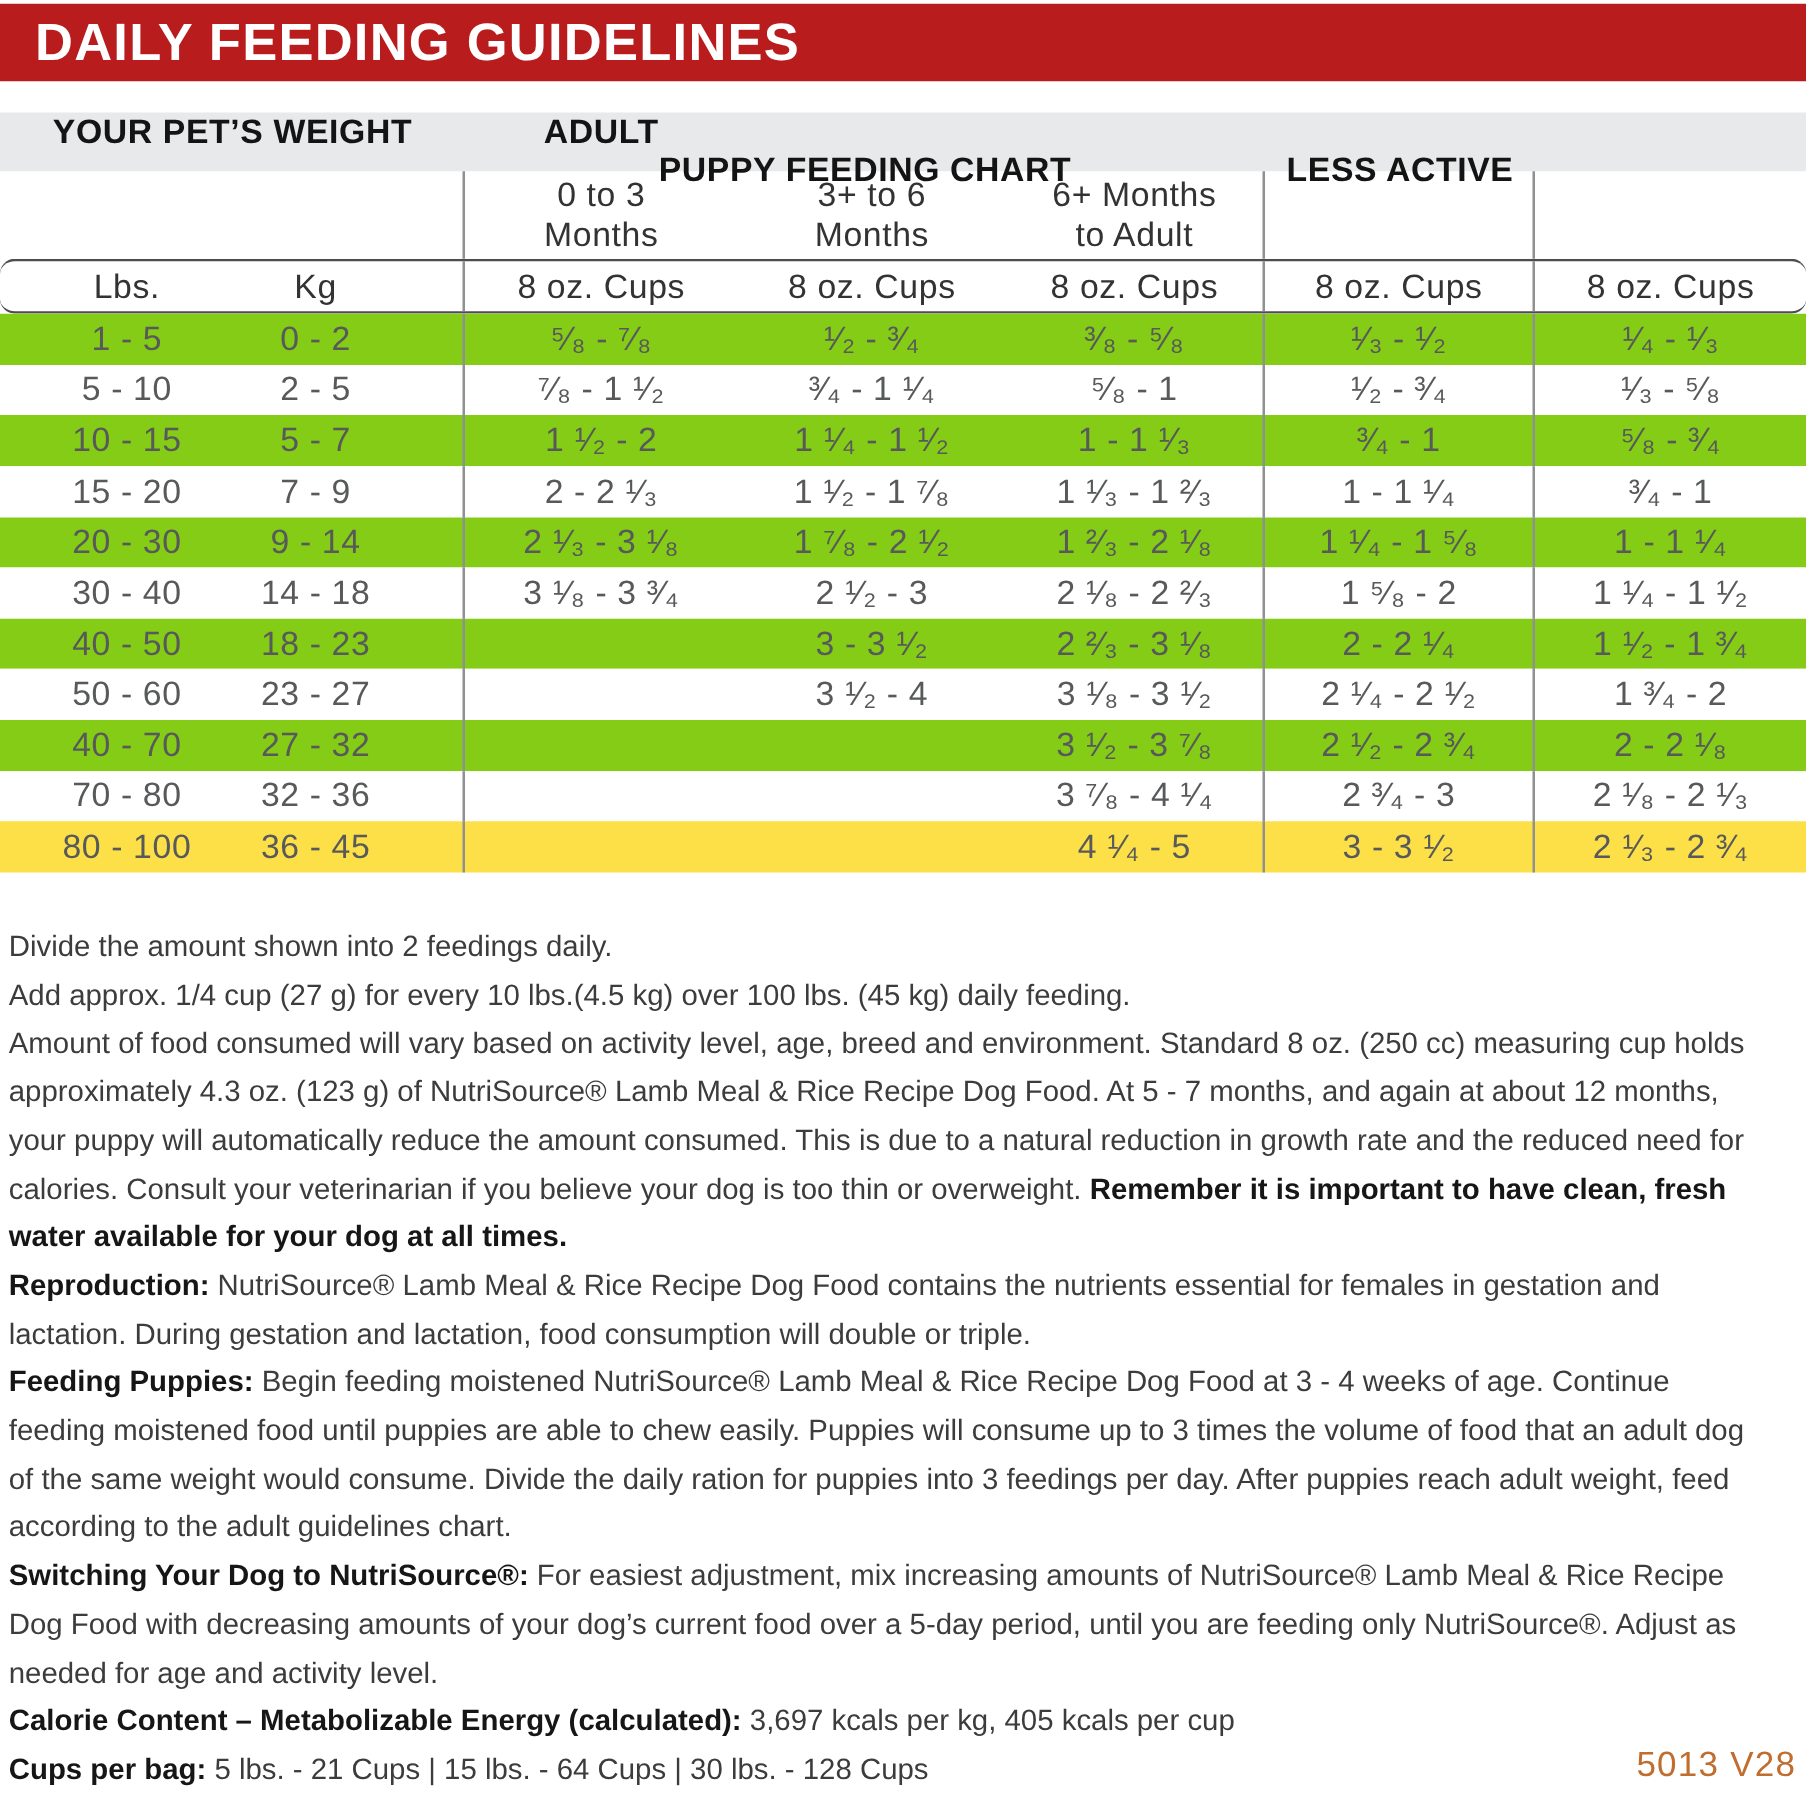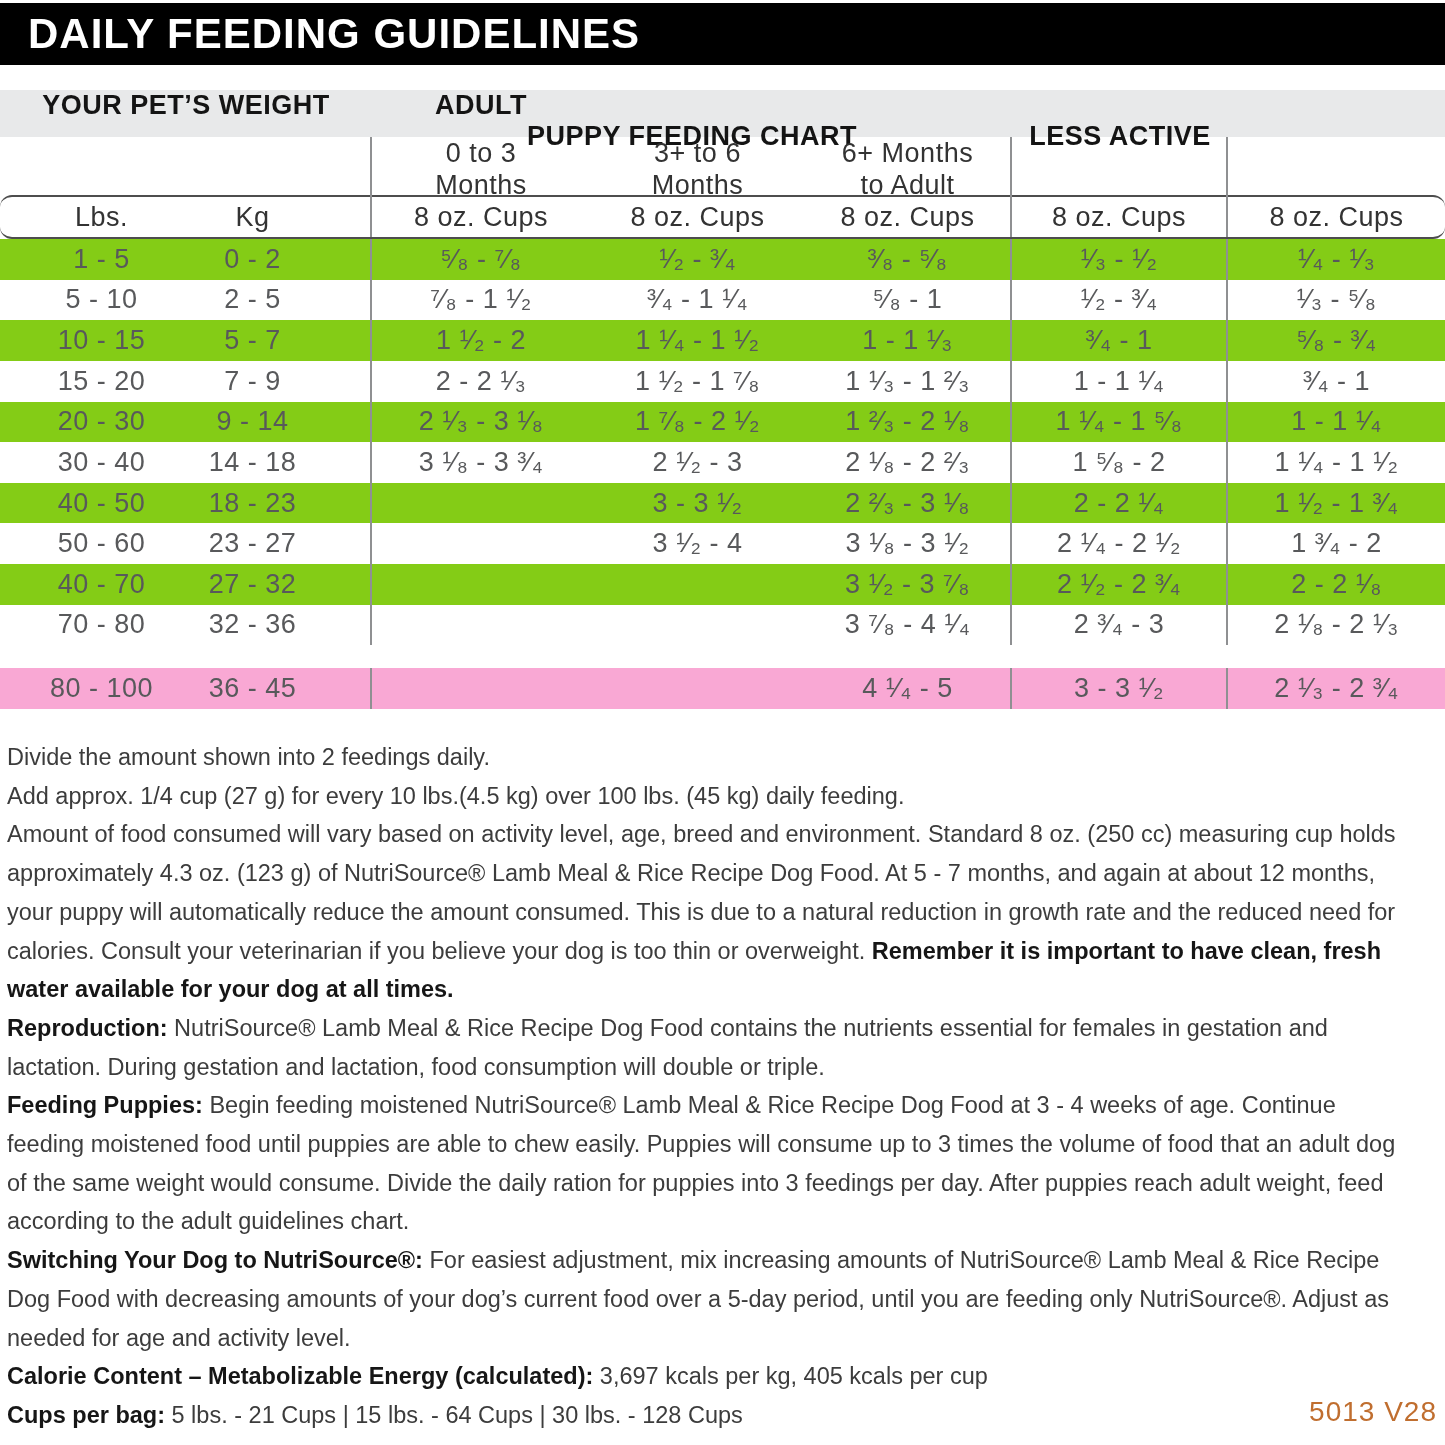--- a/index.html
+++ b/index.html
@@ -1,42 +1,42 @@
 <!DOCTYPE html>
 <html><head>
 <meta charset="utf-8">
 <style>
   html,body { margin:0; padding:0; background:#ffffff; }
   body { width:1445px; height:1445px; font-family:"Liberation Sans", sans-serif; }
   .page { position:relative; width:1445px; height:1445px; overflow:hidden; background:#ffffff; }
 
   
-  .banner { position:absolute; top:3px; left:0; right:0; height:62px; background:#000000;
+  .banner { position:absolute; top:3px; left:0; right:0; height:62px; background:#b91c1c;
             display:flex; align-items:center; }
   .banner h1 { margin:0 0 0 28px; color:#ffffff; font-size:42px; font-weight:700; letter-spacing:1px; }
 
   
   .feeding-table { position:absolute; top:90px; left:0; width:1445px; }
   .grid { display:grid; grid-template-columns:185px 187px 218px 215px 207px 216px 217px; }
   .cell { display:flex; align-items:center; justify-content:center; text-align:center; }
 
   .band { height:47px; background:#E8E9EA; font-weight:700; font-size:27px; color:#141414; letter-spacing:0.5px; }
   .span2 { grid-column:1 / 3; }
   .span3 { grid-column:3 / 6; }
 
-  .months-row { height:58px; font-size:27px; color:#333333; }
+  .months-row { height:70px; font-size:27px; color:#333333; }
   .months-row .cell { flex-direction:column; line-height:32px; letter-spacing:0.5px; }
 
   .units-row { height:40px; font-size:27px; color:#333333; letter-spacing:0.5px;
                border-top:2px solid #4d4d4d; border-bottom:2px solid #4d4d4d; box-sizing:content-box;border-radius:12px; }
 
   .trow { height:40.64px; font-size:27px; color:#58595B; letter-spacing:0.5px; }
   .trow.odd  { background:#84cc16; }
   .trow.even { background:#ffffff; }
-  .trow.last { background:#f9a8d4;margin-top:23px; }
+  .trow.last { background:#fde047; }
 
   .br { border-right:2px solid #8F9092; }
   .pad-lbs { padding-left:18px; }
   .pad-kg  { padding-right:50px; }
 
   
   .notes { position:absolute; top:738px; left:7px; width:1400px; font-size:23.5px;
            line-height:38.7px; color:#3c3c3c; }
   .notes p { margin:0; }
   .notes .b { font-weight:700; color:#161616; }

